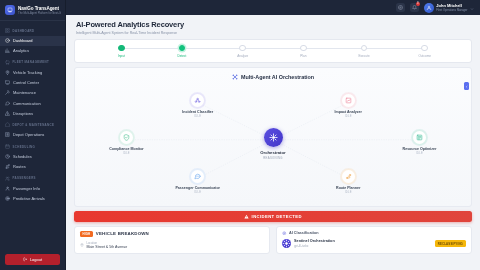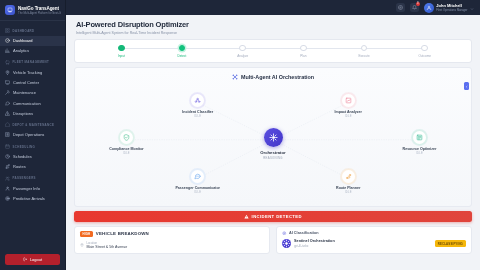--- a/index.html
+++ b/index.html
@@ -428,21 +428,21 @@
           <svg viewBox="0 0 24 24" fill="none" stroke="#8491aa" stroke-width="2.6">
               <path d="M6 9l6 6 6-6"></path>
             </svg>
         </span>
       </div>
     </header>
 
     <div class="content">
 
       <div class="page-head">
-        <div class="page-title">AI-Powered Disruption Optimizer</div>
+        <div class="page-title">AI-Powered Analytics Recovery</div>
         <div class="page-sub">Intelligent Multi-Agent System for Real-Time Incident Response</div>
       </div>
 
       <div class="stepper" id="stepper">
           <div class="step done">
             <div class="line"></div>
             <div class="dot"></div>
             <div class="lbl">Input</div>
           </div>
           <div class="step current">

